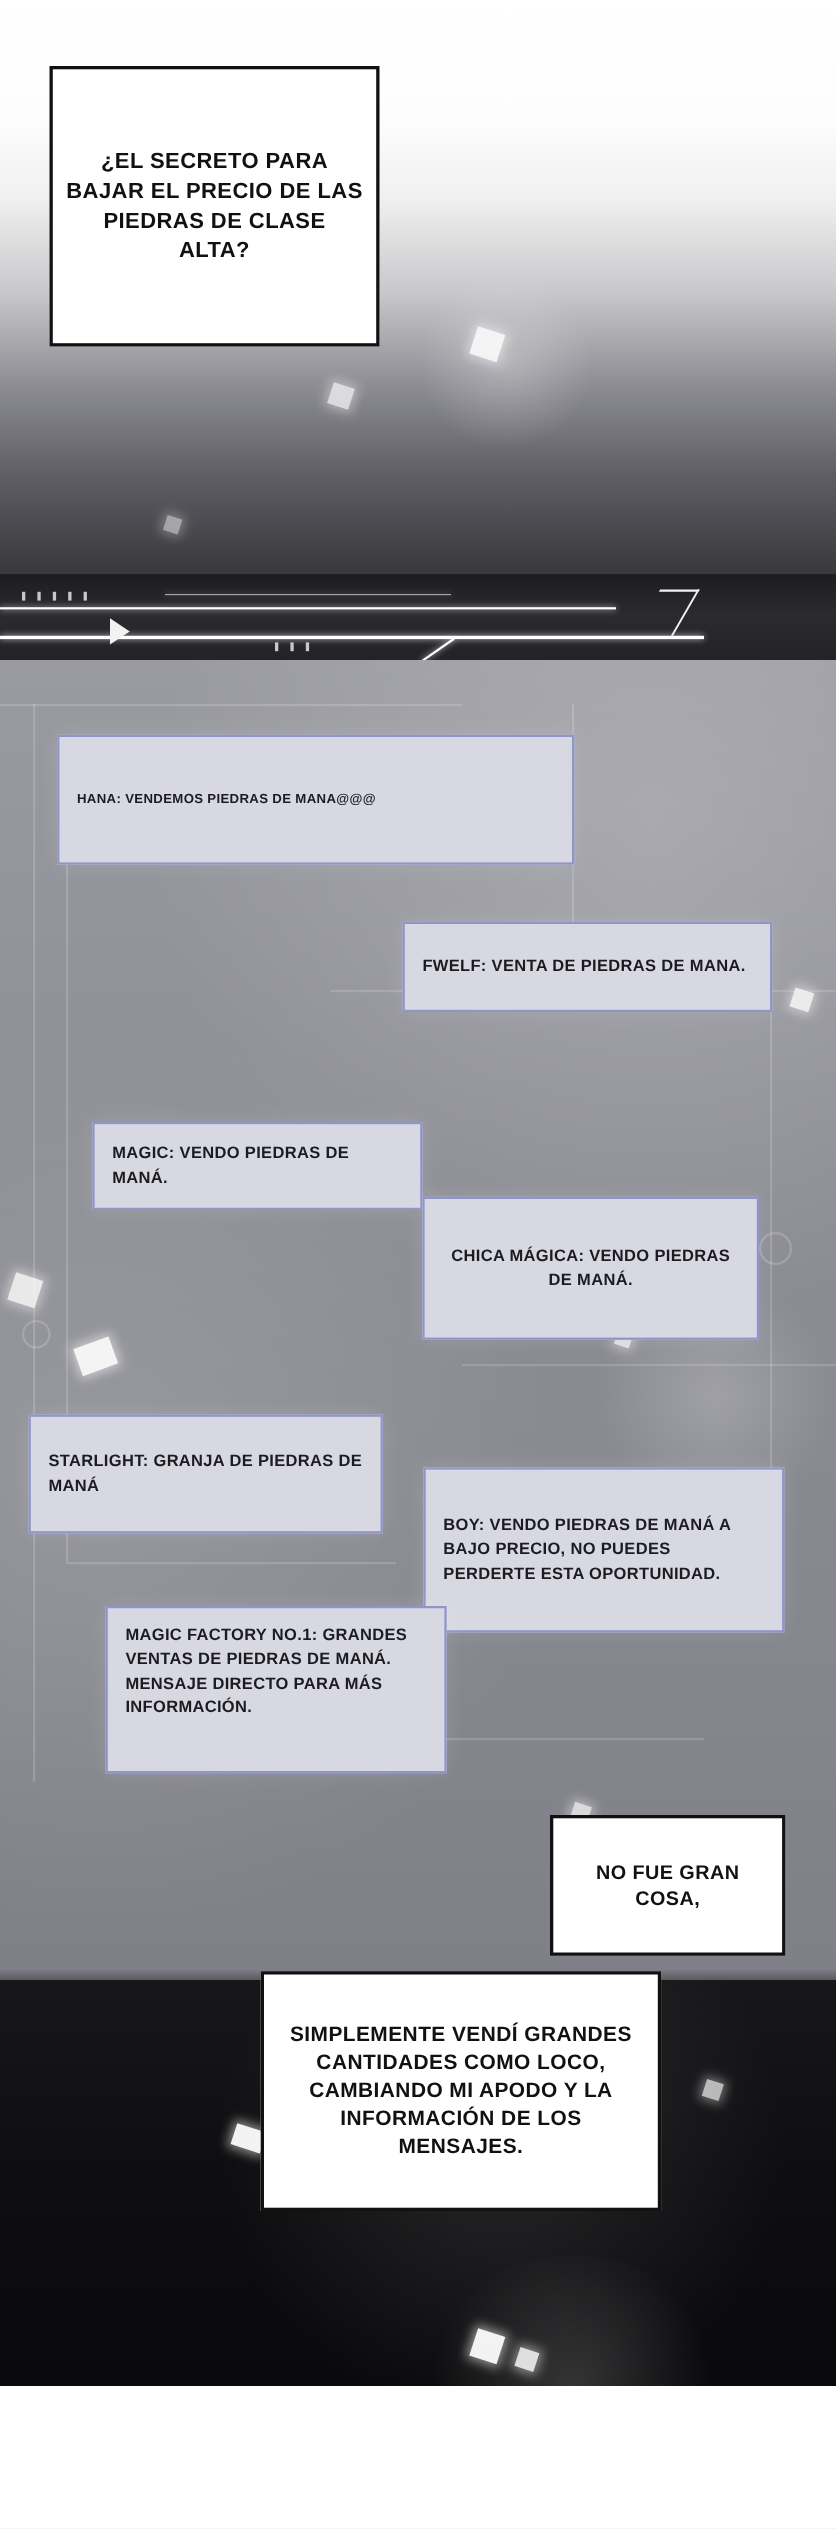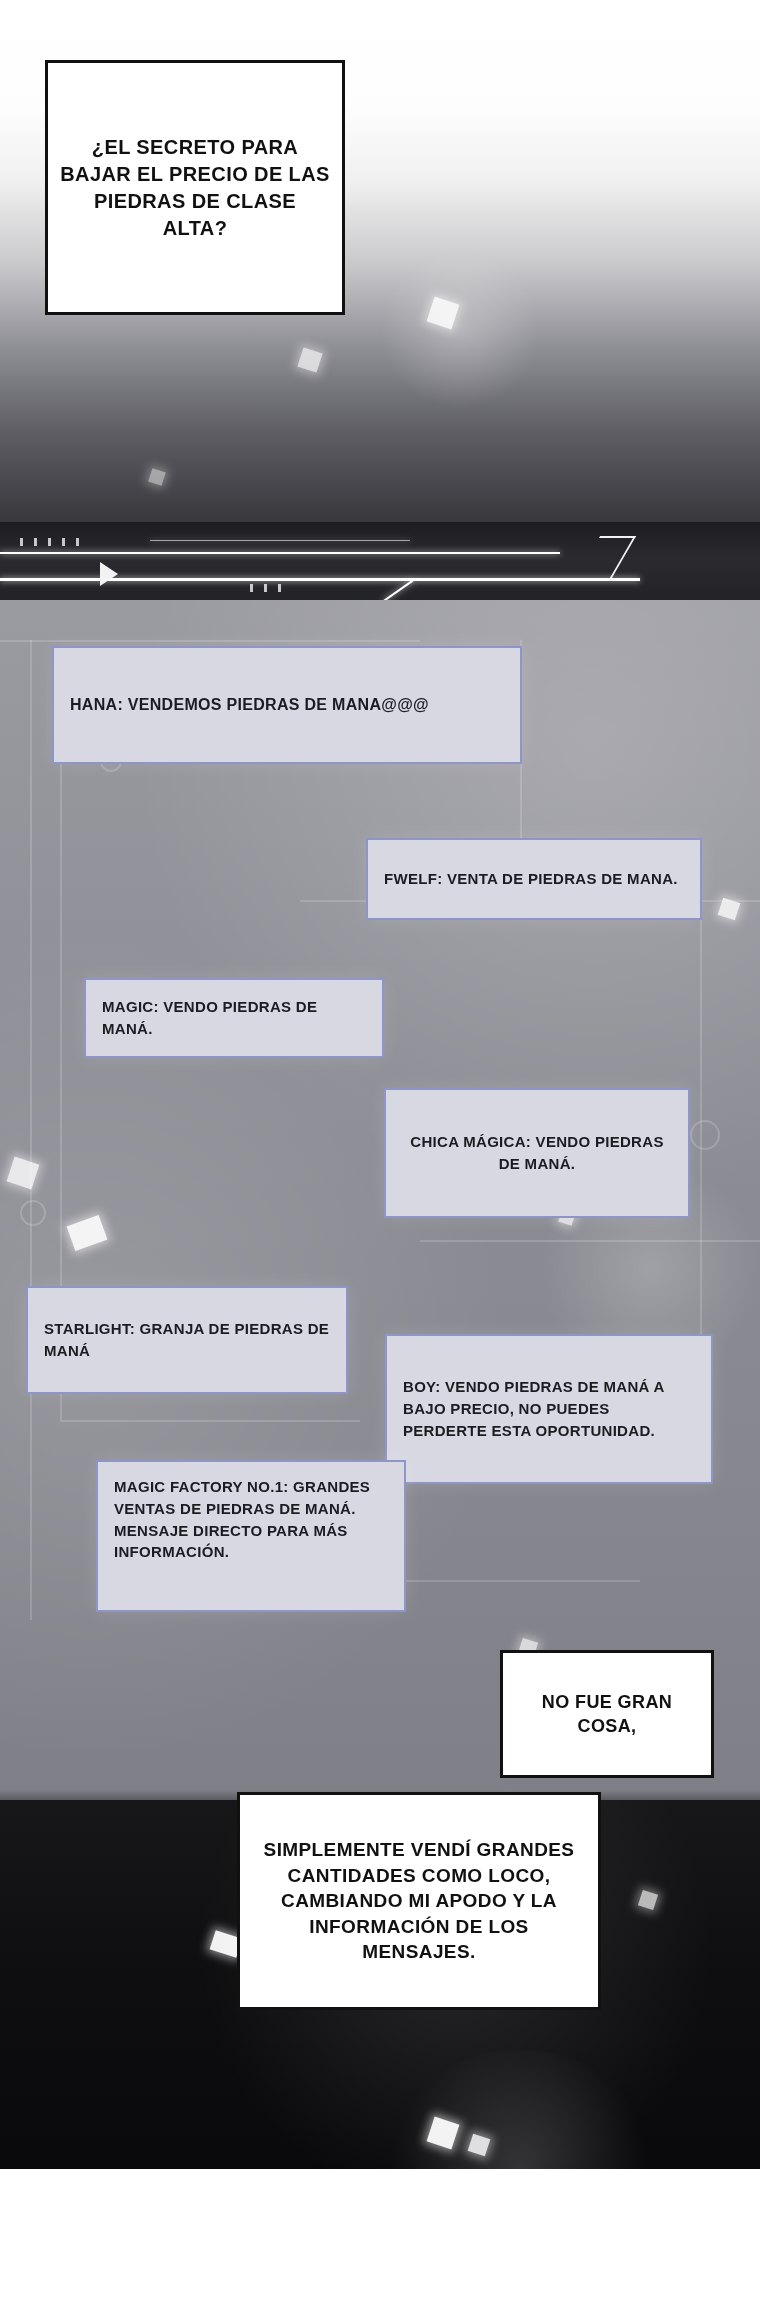--- a/index.html
+++ b/index.html
@@ -213,29 +213,29 @@
 
     <div class="shard" style="left:10px;top:560px;width:26px;height:26px;opacity:.8;"></div>
     <div class="shard" style="left:70px;top:620px;width:34px;height:26px;opacity:.9;transform:rotate(-20deg);"></div>
     <div class="shard" style="left:720px;top:300px;width:18px;height:18px;opacity:.8;"></div>
     <div class="shard" style="left:560px;top:610px;width:14px;height:14px;opacity:.7;"></div>
     <div class="shard" style="left:640px;top:850px;width:20px;height:16px;opacity:.8;"></div>
     <div class="shard" style="left:520px;top:1040px;width:16px;height:16px;opacity:.7;"></div>
     <div class="glow" style="left:540px;top:560px;width:220px;height:220px;opacity:.25;"></div>
   </div>
 
-  <div class="chat" style="left:52px;top:646px;width:470px;height:118px;font-size:16px;">
+  <div class="chat" style="left:52px;top:668px;width:470px;height:118px;font-size:12px;">
     <span>HANA: VENDEMOS PIEDRAS DE MANA@@@</span>
   </div>
 
   <div class="chat" style="left:366px;top:838px;width:336px;height:82px;font-size:15px;">
     <span>FWELF: VENTA DE PIEDRAS DE MANA.</span>
   </div>
 
-  <div class="chat" style="left:84px;top:978px;width:300px;height:80px;font-size:15px;">
+  <div class="chat" style="left:84px;top:1020px;width:300px;height:80px;font-size:15px;">
     <span>MAGIC: VENDO PIEDRAS DE MANÁ.</span>
   </div>
 
   <div class="chat" style="left:384px;top:1088px;width:306px;height:130px;font-size:15px;text-align:center;">
     <span>CHICA MÁGICA: VENDO PIEDRAS DE MANÁ.</span>
   </div>
 
   <div class="chat" style="left:26px;top:1286px;width:322px;height:108px;font-size:15px;">
     <span>STARLIGHT: GRANJA DE PIEDRAS DE MANÁ</span>
   </div>

